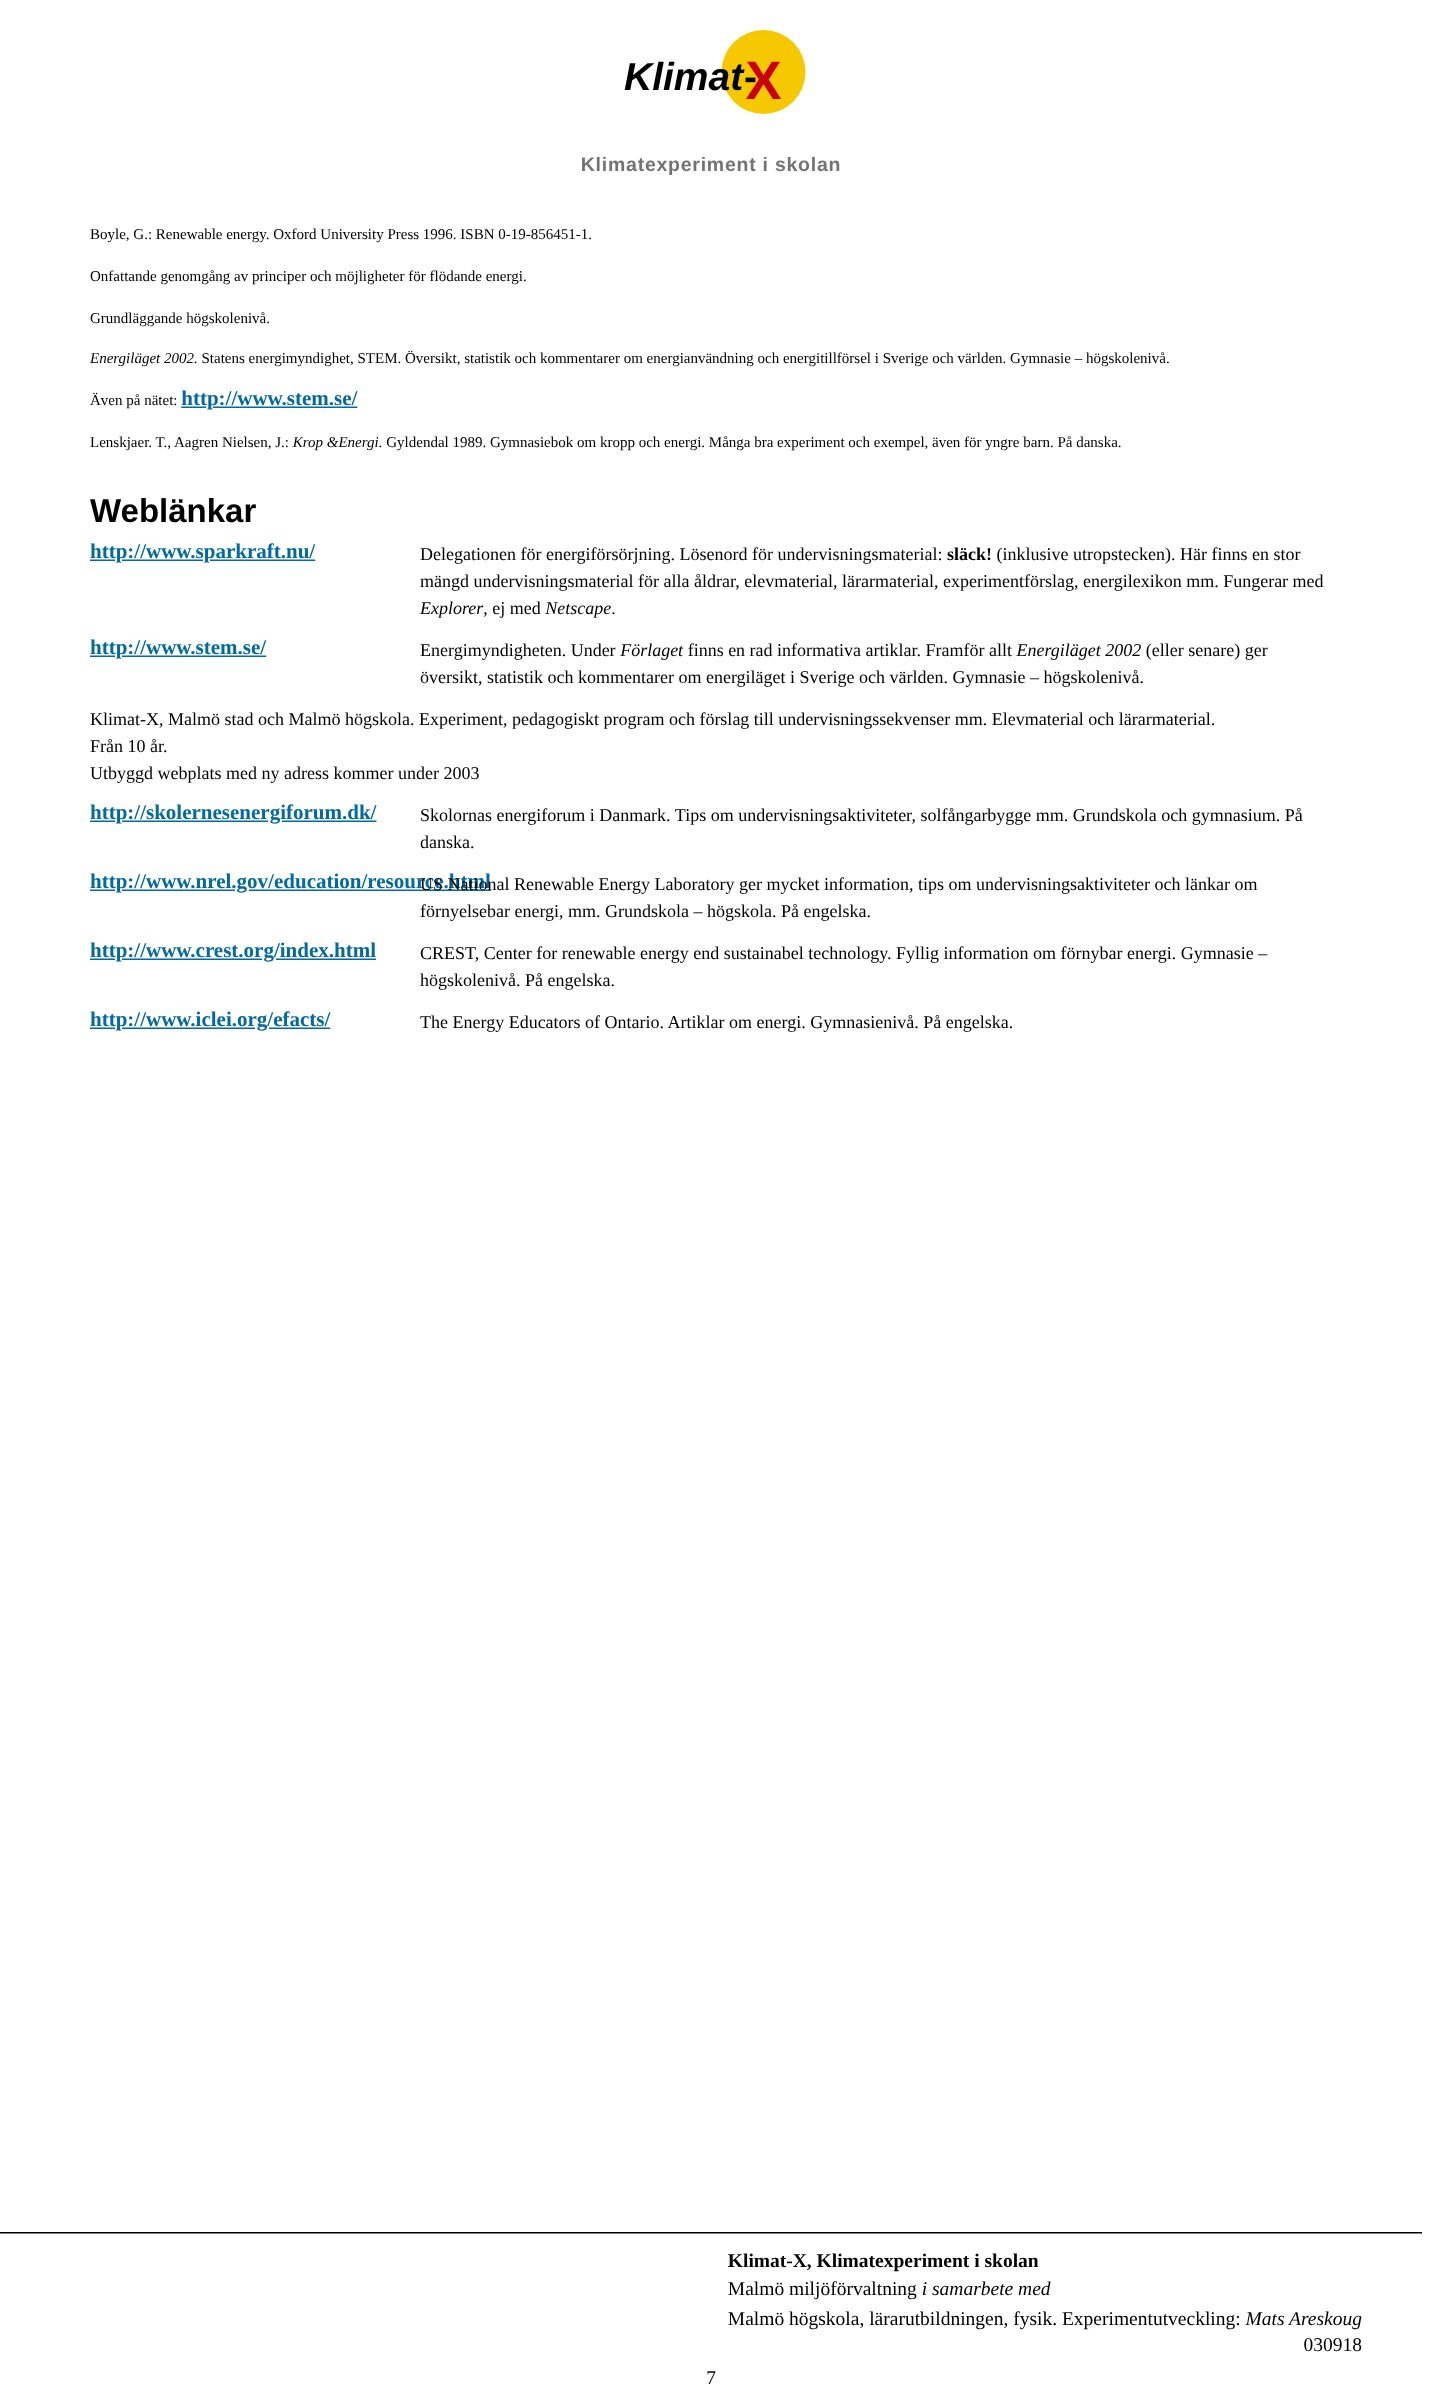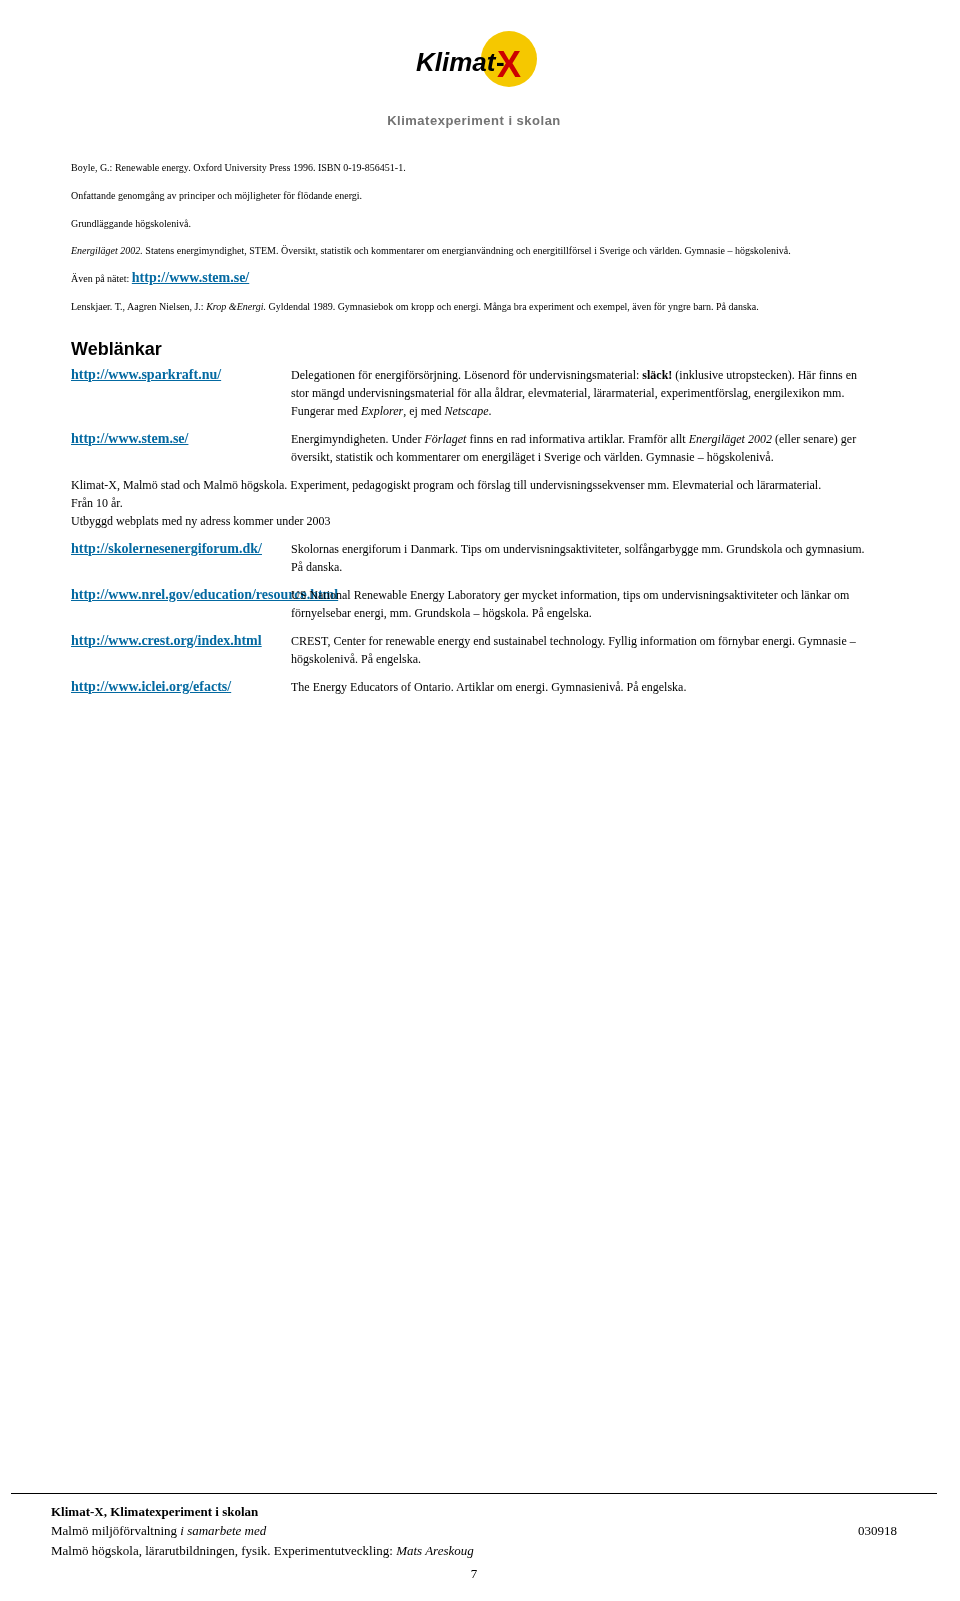--- a/index.html
+++ b/index.html
@@ -12,21 +12,21 @@
       min-height: 1601px;
       background: #ffffff;
       font-family: "Times New Roman", Times, serif;
       font-size: 15px;
       color: #000000;
       position: relative;
     }
     .page-wrapper {
       width: 948px;
       min-height: 1601px;
-      padding: 11px;
+      padding: 0;
       display: flex;
       flex-direction: column;
     }
     .header {
       text-align: center;
       padding: 18px 0 10px 0;
       border-bottom: none;
     }
     .logo-container {
       display: flex;
@@ -60,21 +60,21 @@
     .italic {
       font-style: italic;
     }
     .bold {
       font-weight: bold;
     }
     .weblinks-section {
       margin-top: 22px;
     }
     .weblinks-title {
-      font-size: 18px;
+      font-size: 22px;
       font-weight: bold;
       font-family: Arial, sans-serif;
       margin-bottom: 6px;
     }
     .weblink-url {
       color: #0369a1;
       text-decoration: underline;
       font-size: 14px;
       font-weight: bold;
     }
@@ -92,24 +92,24 @@
     }
     .weblink-right {
       flex: 1;
       font-size: 12px;
       line-height: 1.5;
     }
     .footer {
       border-top: 1.5px solid #000;
       padding: 8px 40px 6px 40px;
       display: flex;
+      flex-direction: column;
       justify-content: space-between;
-      align-items: center;
+      align-items: flex-end;
       margin-top: auto;
-      gap: 40px;
     }
     .footer-left {
       font-size: 13px;
       line-height: 1.5;
     }
     .footer-right {
       font-size: 13px;
       text-align: right;
     }
     .footer-page-number {

